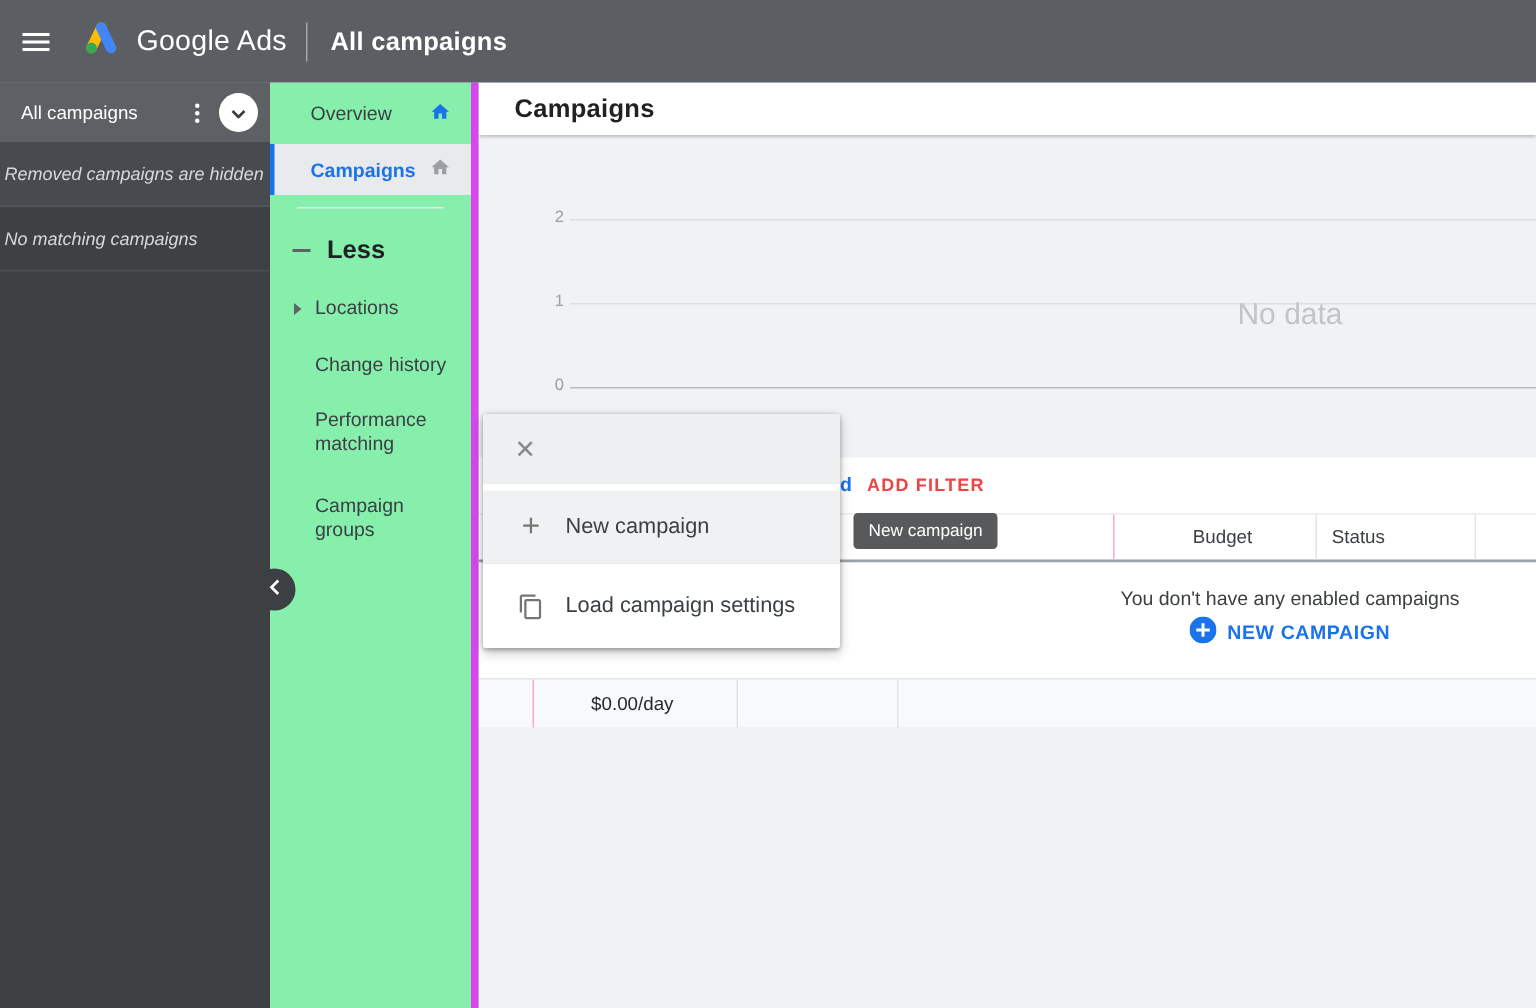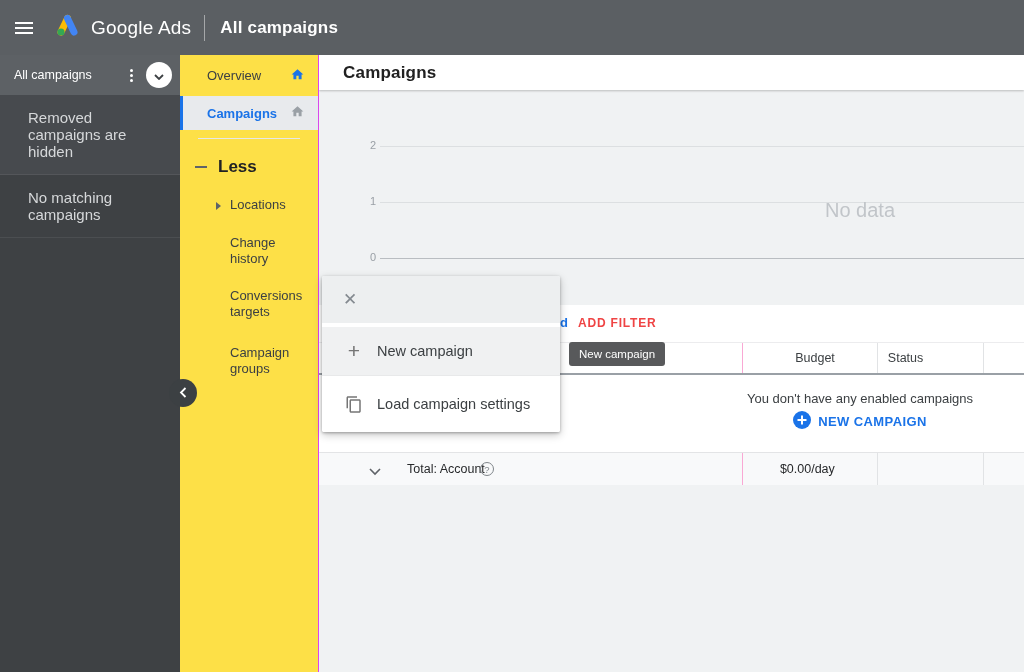--- a/index.html
+++ b/index.html
@@ -19,44 +19,44 @@
 
   
   .sidebar { position:absolute; left:0; top:55px; width:180px; bottom:0; background:#3e4144; z-index:20; }
   .side-header { height:40px; background:#5d6165; display:flex; align-items:center; padding:0 8px 0 14px; cursor:pointer; }
   .side-header-title { flex:1; color:#fff; font-size:12.5px; }
   .kebab { width:18px; height:24px; display:flex; flex-direction:column; justify-content:center;
            align-items:center; gap:2px; cursor:pointer; }
   .kebab i { width:3px; height:3px; border-radius:50%; background:#fff; }
   .circle-btn { width:26px; height:26px; border-radius:50%; background:#fff; margin-left:6px;
                 display:flex; align-items:center; justify-content:center; cursor:pointer; }
-  .side-row { padding:14px 28px; font-size:15px; color:#d6d8da; border-bottom:1px solid rgba(255,255,255,.07); }
+  .side-row { padding:14px 3px; font-size:12px; color:#d6d8da; border-bottom:1px solid rgba(255,255,255,.07);font-style:italic; }
   .side-row.first { background:#474a4e; }
 
   
   .collapse-handle { position:absolute; left:169px; top:379px; width:28px; height:28px; border-radius:50%;
                      background:#3c4043; z-index:60; display:flex; align-items:center; justify-content:center;
                      cursor:pointer; }
 
   
-  .nav { position:absolute; left:180px; top:55px; width:139px; bottom:0; background:#fde047;
-         border-right:1px solid #d946ef; z-index:10; }
+  .nav { position:absolute; left:180px; top:55px; width:139px; bottom:0; background:#86efac;
+         border-right:5px solid #d946ef; z-index:10; }
   .nav-item { position:relative; display:flex; align-items:center; padding-left:27px; font-size:13px;
               color:#3c4043; cursor:pointer; }
   .nav-item .home { position:absolute; right:13px; top:50%; transform:translateY(-50%); }
   .nav-item.row-overview { height:41px; }
   .nav-item.row-campaigns { height:34px; background:#e8eaed; color:#1a73e8; font-weight:700; }
   .nav-item.row-campaigns::before { content:""; position:absolute; left:0; top:0; bottom:0; width:3px; background:#1a73e8; }
   .nav-item.row-settings { height:33px; }
   .nav-divider { margin:8px 18px 0 18px; border-top:1px solid #e6e7e9; }
   .nav-less { display:flex; align-items:center; margin-top:18px; padding-left:15px; height:20px;
               font-size:17px; font-weight:700; color:#202124; cursor:pointer; }
   .minus-bar { width:12px; height:2px; background:#5f6368; margin-right:11px; }
   .nav-sub { position:relative; padding:6px 10px 6px 30px; font-size:13px; color:#3c4043;
-             line-height:16px; cursor:pointer;margin-left:20px; }
+             line-height:16px; cursor:pointer; }
   .nav-sub.loc { margin-top:14px; }
   .nav-sub.ch { margin-top:10px; }
   .nav-sub.pt { margin-top:9px; }
   .nav-sub.cg { margin-top:13px; }
   .caret { position:absolute; left:16px; top:11px; width:0; height:0;
            border-left:5px solid #5f6368; border-top:4px solid transparent; border-bottom:4px solid transparent; }
 
   
   .main { position:absolute; left:319px; top:55px; right:0; bottom:0; background:#f0f2f3; }
   .main-header { position:relative; height:35px; background:#fff; display:flex; align-items:center;
@@ -189,21 +189,21 @@
     <span>Less</span>
   </div>
   <div class="nav-sub loc">
     <span class="caret"></span>
     <span>Locations</span>
   </div>
   <div class="nav-sub ch">
     <span>Change history</span>
   </div>
   <div class="nav-sub pt">
-    <span>Conversions targets</span>
+    <span>Performance matching</span>
   </div>
   <div class="nav-sub cg">
     <span>Campaign groups</span>
   </div>
 </div>
 
 <div class="main">
   <div class="main-header">
     <span class="main-title">Campaigns</span>
   </div>
@@ -235,29 +235,20 @@
         <span>
           <svg width="18" height="18" viewBox="0 0 18 18">
             <circle cx="9" cy="9" r="9" fill="#1a73e8"></circle>
             <path d="M9 4.5v9M4.5 9h9" stroke="#fff" stroke-width="2"></path>
           </svg>
         </span>
         <span>NEW CAMPAIGN</span>
       </div>
     </div>
     <div class="trow">
-      <div class="td col1 total-cell">
-        <span class="total-chevron">
-          <svg width="12" height="8" viewBox="0 0 12 8">
-              <path d="M1 1l5 5 5-5" stroke="#5f6368" stroke-width="1.6" fill="none"></path>
-            </svg>
-        </span>
-        <span class="total-label">Total: Account</span>
-        <span class="help-circle">?</span>
-      </div>
       <div class="td col2">$0.00/day</div>
       <div class="td col3"></div>
       <div class="td col4"></div>
     </div>
   </div>
 </div>
 
 <div class="tooltip">New campaign</div>
 
 <div class="popup">

